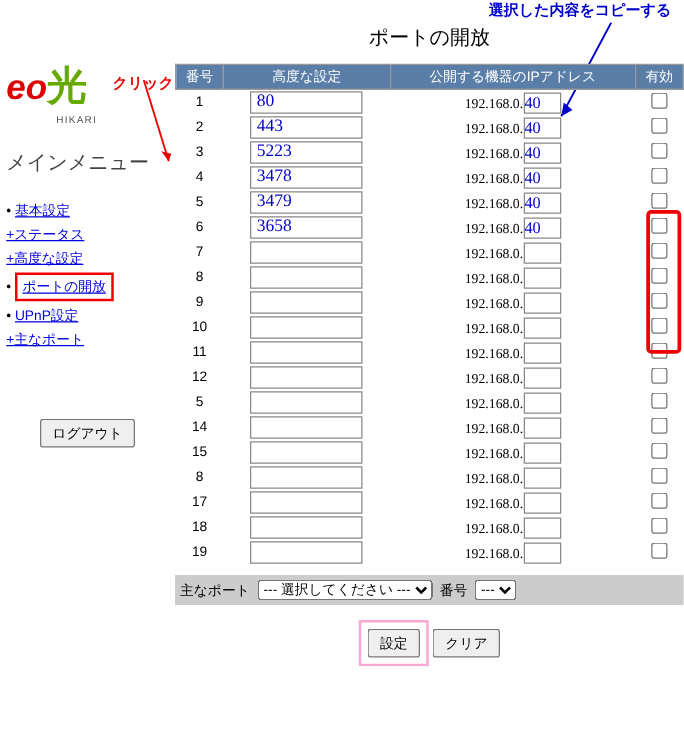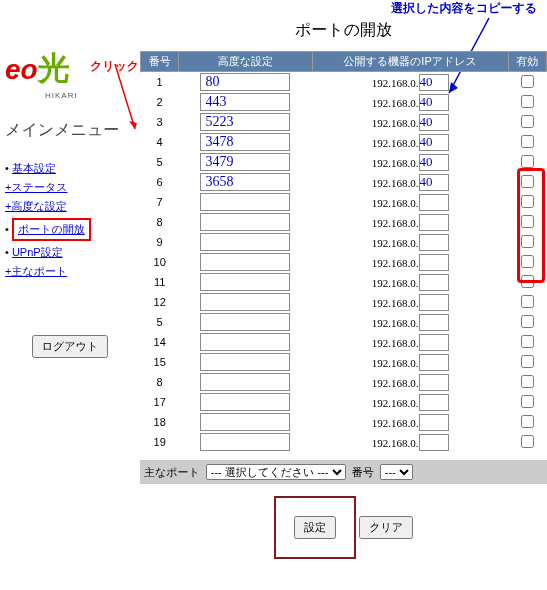--- a/index.html
+++ b/index.html
@@ -31,21 +31,21 @@
 .port-input { width: 90px; font-family: serif; font-size: 14px; color: #00c; text-align: left; padding-left: 4px; border: 1px solid #888; height: 18px; }
 .ip-input { width: 30px; font-family: serif; font-size: 13px; color: #00c; text-align: left; border: 1px solid #888; height: 17px; }
 .ip-prefix { font-family: serif; font-size: 11px; }
 .check-col { position: relative; }
 .check-highlight { position: absolute; border: 3px solid #e00; border-radius: 4px; right: 2px; top: 117px; width: 28px; height: 115px; pointer-events: none; z-index: 5; }
 .bottom-bar { background: #ccc; padding: 4px; margin-top: 8px; display: flex; align-items: center; gap: 6px; font-size: 11px; }
 .bottom-bar select { font-size: 11px; }
 .bottom-bar button { font-size: 11px; padding: 1px 6px; }
 .submit-row { text-align: center; margin-top: 12px; }
 .submit-row button { font-size: 11px; padding: 2px 8px; }
-.submit-highlight { border: 2px solid #7f1d1d; padding: 18px; display: inline-block; }
+.submit-highlight { border: 2px solid #f9a8d4; padding: 5px; display: inline-block; }
 </style>
 </head>
 <body>
 
 <div class="container">
   <div class="sidebar">
     <div class="logo">
       <span class="logo-eo">eo</span><span class="logo-hikari">光</span>
       <div class="logo-sub">HIKARI</div>
     </div>

